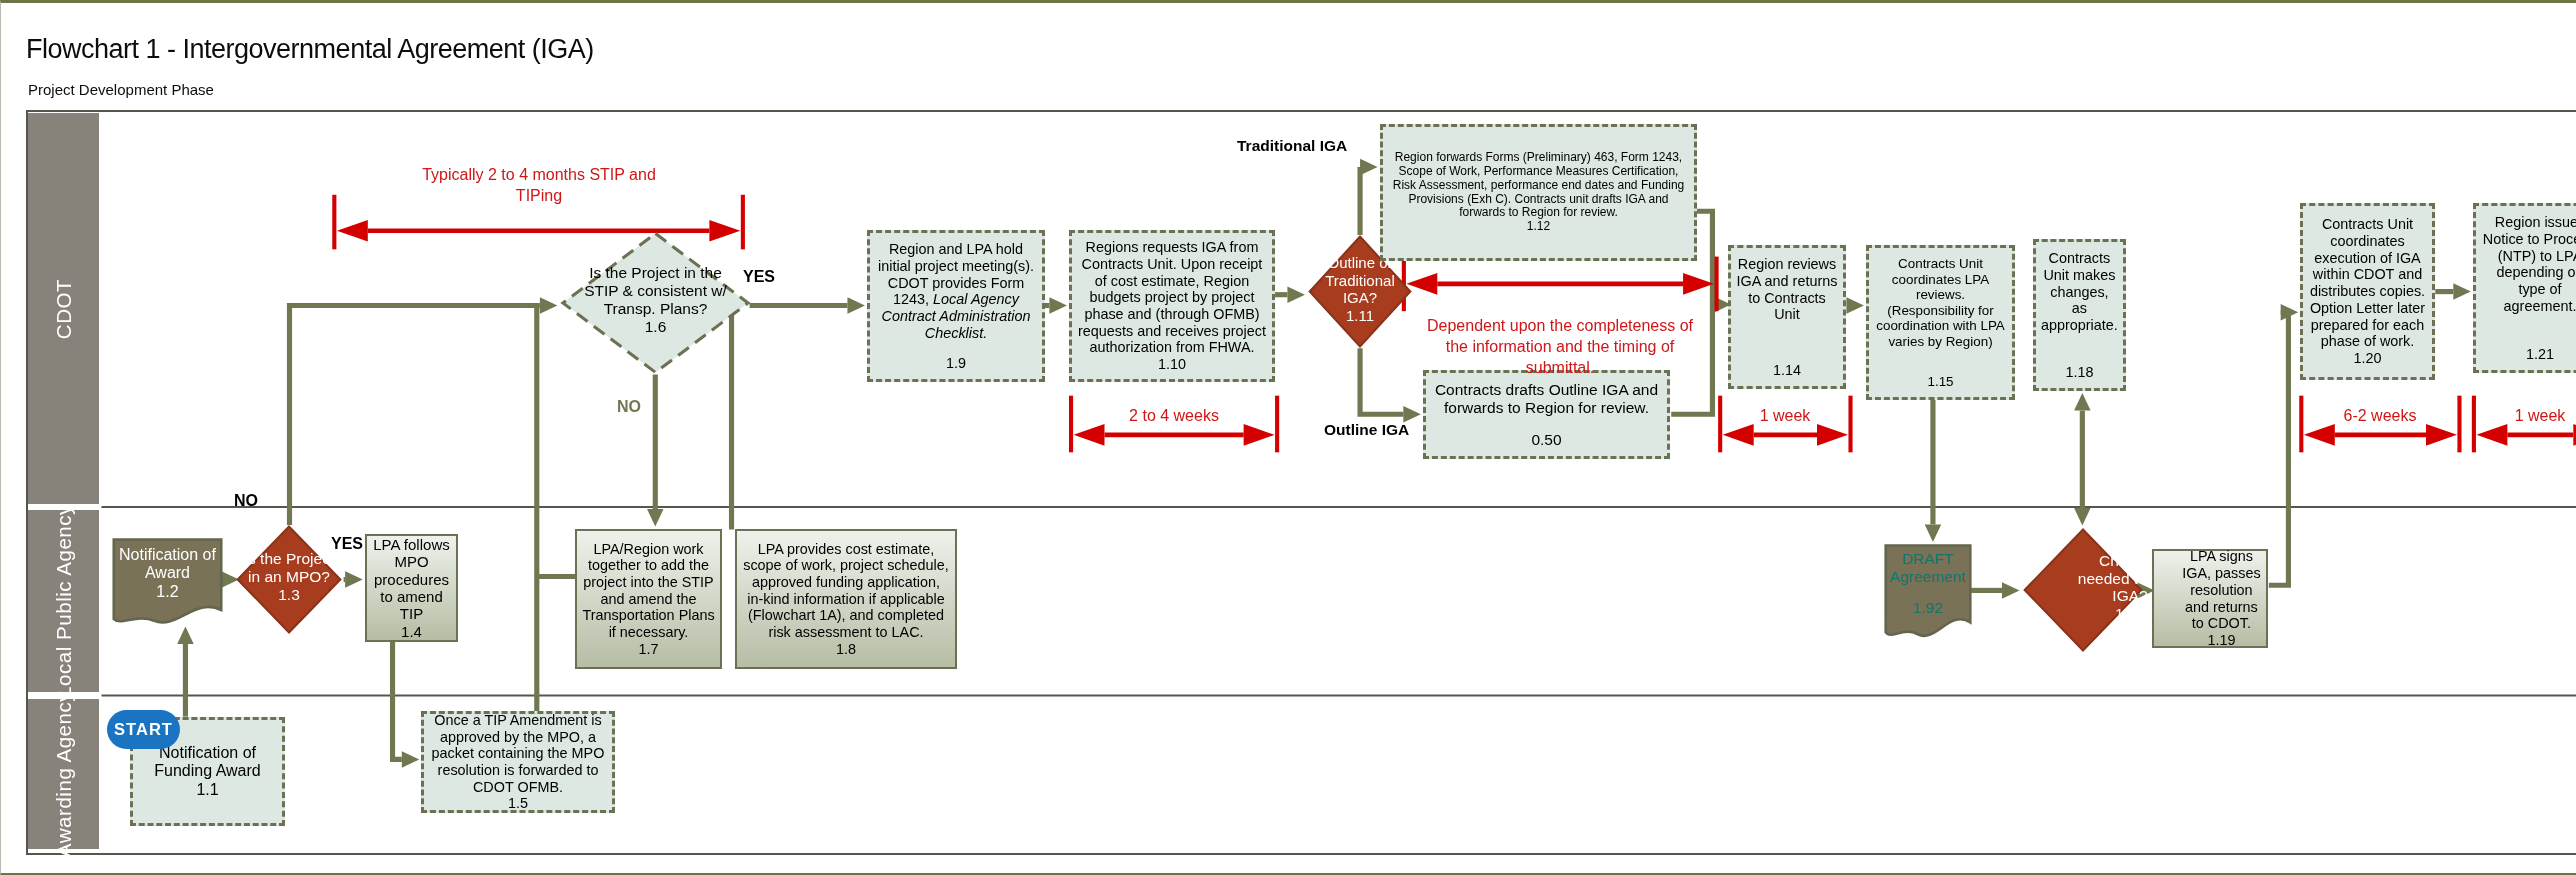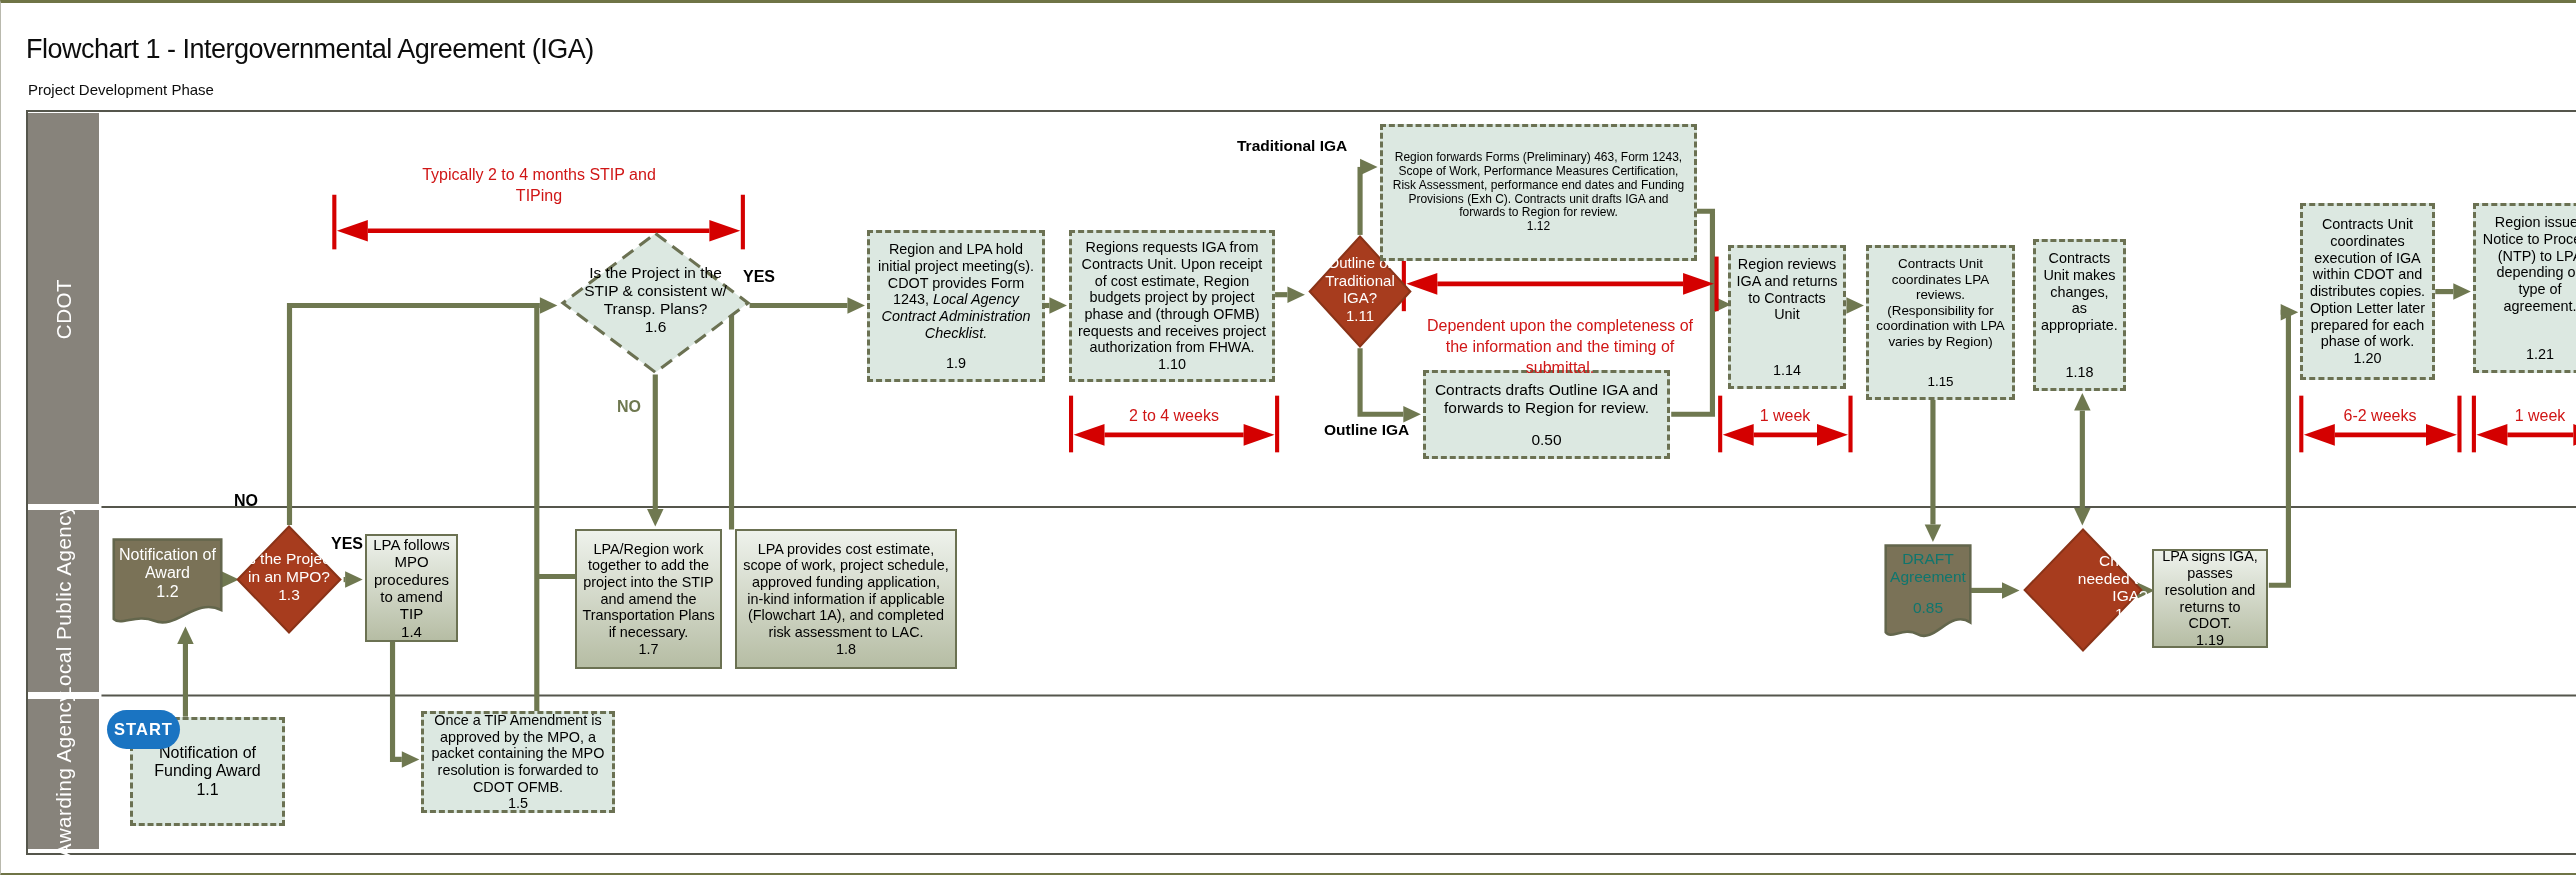--- a/index.html
+++ b/index.html
@@ -269,37 +269,37 @@
       <div class="node dashed spread" style="left: 1865px; top: 242px; width: 149px; height: 155px; font-size: 13.4px;">
         <span>Contracts Unit coordinates LPA reviews. (Responsibility for coordination with LPA varies by Region)</span>
         <div class="num">1.15</div>
       </div>
       <div class="shape-node" style="left: 1883px; top: 541px; width: 88px; height: 98px;">
         <svg width="88" height="98" viewBox="0 0 170 190">
           <path d="M3,3 L167,3 L167,152 C 127.5,125.4 98.6,193.8 64.6,174.8 C 37.4,159.6 13.6,186.2 3,171 Z" fill="#7a7257" stroke="#63664c" stroke-width="5"></path>
         </svg>
         <div class="dtext" style="left: 6%; top: 2%; width: 88%; height: 92%; font-size: 15.5px; color: #0f766e; padding: 0px 0px 15.5px; box-sizing: border-box;">
           <span>DRAFT Agreement</span>
-          <div style="margin-top: 13.4px;">0.85</div>
+          <div style="margin-top: 13.4px;">1.92</div>
         </div>
       </div>
       <div class="shape-node" style="left: 2021px; top: 524px; width: 122px; height: 126px;">
         <svg width="122" height="126" viewBox="0 0 236 244">
           <polygon points="118,5 231,122 118,239 5,122" fill="#a73c1e" stroke="#8a3318" stroke-width="4" stroke-dasharray="none"></polygon>
         </svg>
         <div class="dtext" style="left: 6%; top: 2%; width: 88%; height: 92%; font-size: 15.5px; color: rgb(255, 255, 255); padding: 0px; box-sizing: border-box; margin-left: 47px;">
           <span>Changes needed to draft IGA?</span>
           <div>1.17</div>
         </div>
       </div>
       <div class="node dashed spread" style="left: 2032px; top: 236px; width: 93px; height: 152px; font-size: 14.4px; align-items: flex-end;">
         <span>Contracts Unit makes changes, as appropriate.</span>
         <div class="num">1.18</div>
       </div>
-      <div class="node solid" style="left: 2151px; top: 546px; width: 116px; height: 99px; font-size: 14.4px;">
+      <div class="node solid" style="left: 2151px; top: 546px; width: 116px; height: 99px; font-size: 14.4px; padding-left: 28px;">
         <span>LPA signs IGA, passes resolution and returns to CDOT.</span>
         <div class="num">1.19</div>
       </div>
       <div class="node dashed" style="left: 2299px; top: 200px; width: 135px; height: 177px; font-size: 14.4px;">
         <span>Contracts Unit coordinates execution of IGA within CDOT and distributes copies. Option Letter later prepared for each phase of work.</span>
         <div class="num">1.20</div>
       </div>
       <div class="node dashed spread" style="left: 2472px; top: 200px; width: 134px; height: 170px; font-size: 14.4px;">
         <span>Region issues Notice to Proceed (NTP) to LPA depending on type of agreement.</span>
         <div class="num">1.21</div>

